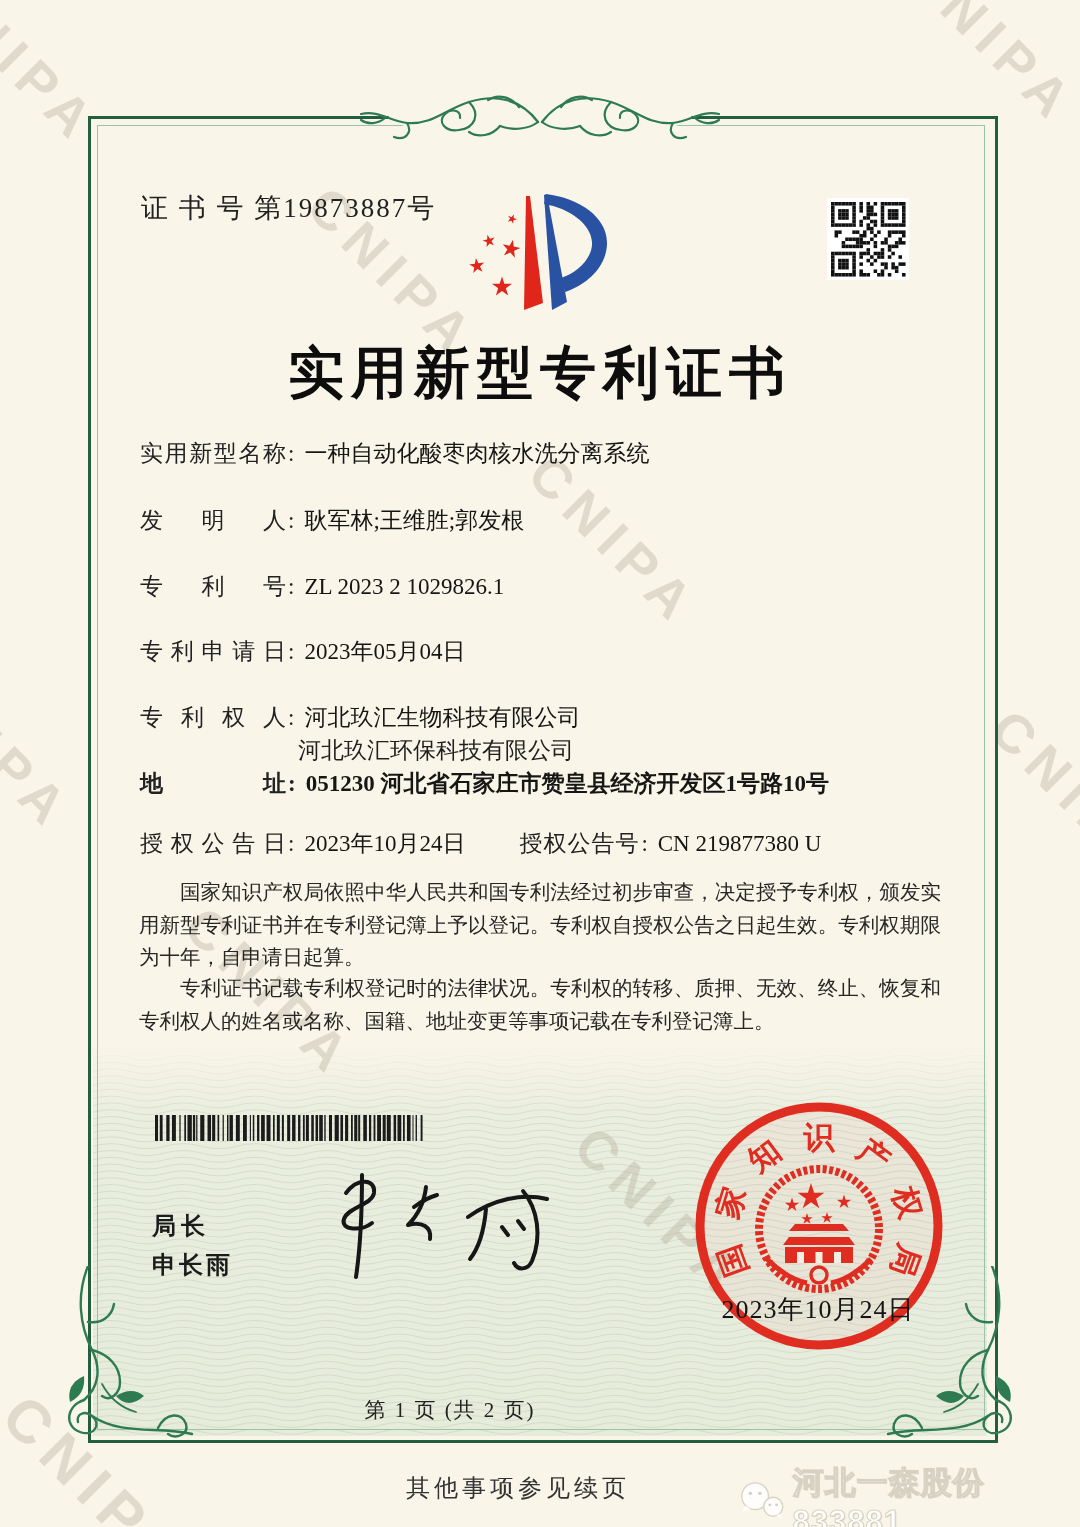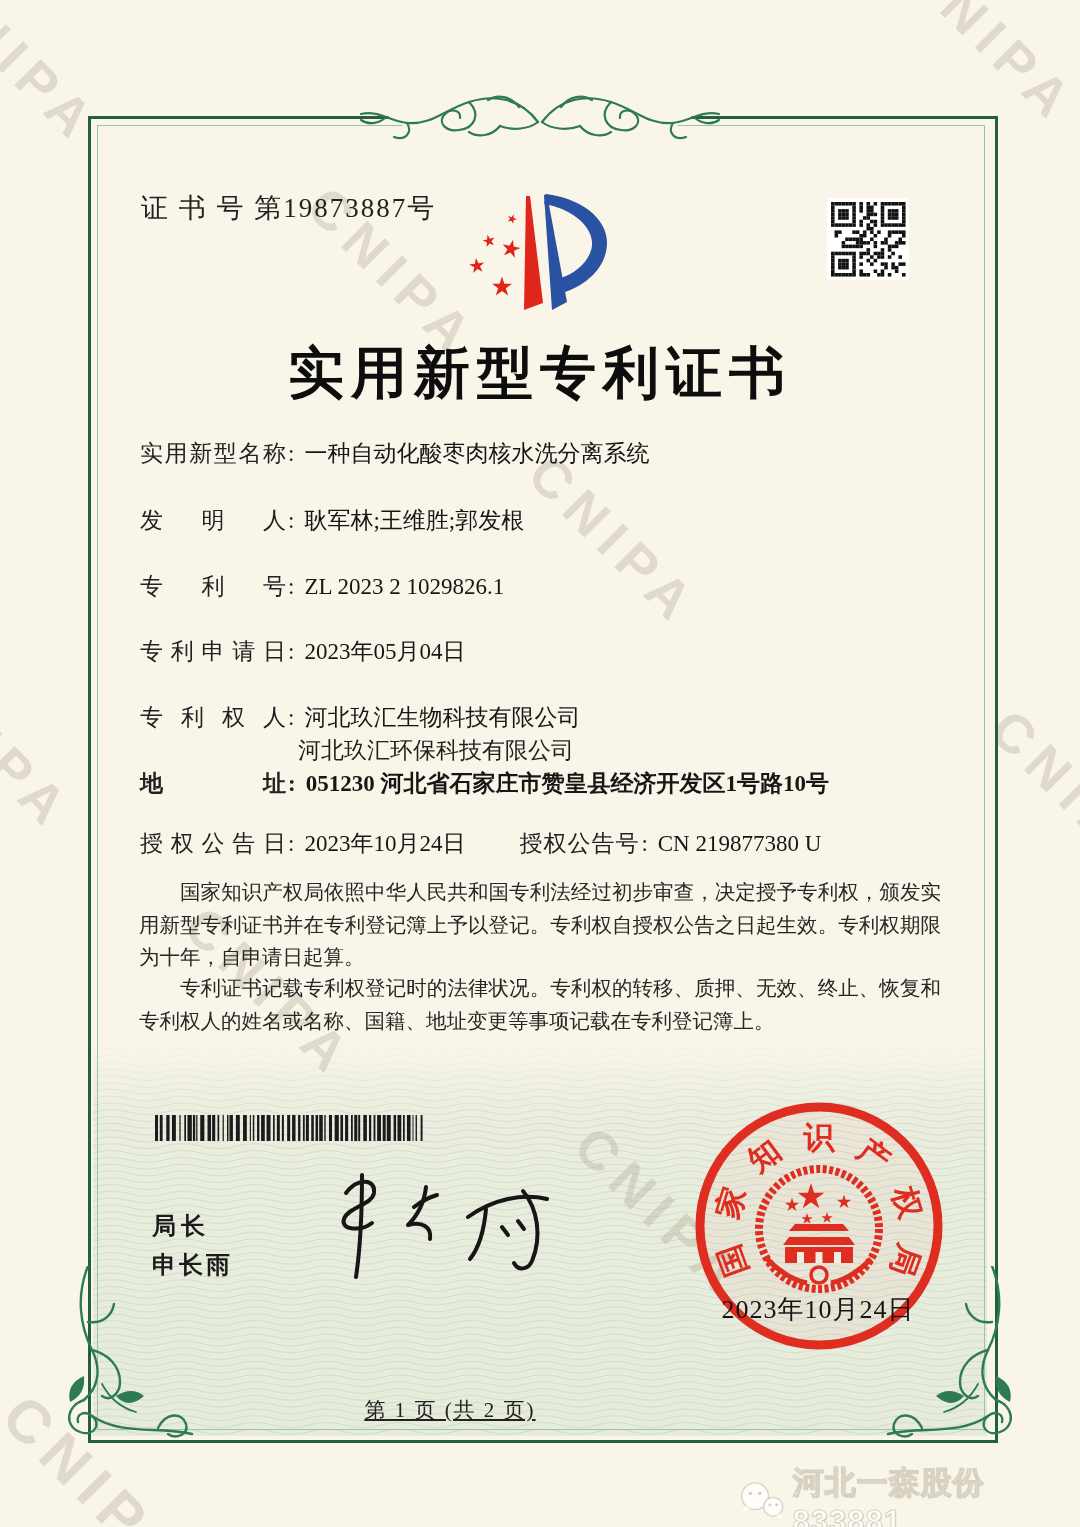--- a/index.html
+++ b/index.html
@@ -62,21 +62,21 @@
         font-weight:bold;font-size:24px;letter-spacing:5px;color:#1b1b1b;}
   .issuer-name{position:absolute;left:152px;top:1249px;z-index:3;font-family:"Liberation Sans",sans-serif;
         font-weight:bold;font-size:24px;letter-spacing:3px;color:#1b1b1b;}
   .signature{position:absolute;left:318px;top:1165px;z-index:4;}
   .seal{position:absolute;left:669px;top:1076px;z-index:5;opacity:.95;}
   .seal-ring-char{font-family:"Liberation Serif",serif;font-weight:bold;font-size:31px;
         fill:var(--seal-red);text-anchor:middle;dominant-baseline:central;}
   .seal-date{position:absolute;left:718px;top:1292px;width:200px;z-index:6;text-align:center;
         font-size:26px;color:#141414;letter-spacing:1px;}
   .page-num{position:absolute;left:0;top:1396px;width:900px;text-align:center;z-index:3;
-        font-size:21px;letter-spacing:2px;color:#222;text-decoration:underline;}
+        font-size:21px;letter-spacing:2px;color:#222;}
 
   
   .footer-note{position:absolute;left:0;top:1472px;width:1036px;text-align:center;z-index:3;
         font-size:24px;letter-spacing:4px;color:#333;}
   .brand{position:absolute;left:737px;top:1462px;z-index:4;display:flex;align-items:center;gap:6px;}
   .brand-text{font-family:"Liberation Sans",sans-serif;font-weight:bold;font-size:31px;letter-spacing:1px;
         color:rgba(255,255,254,0.96);-webkit-text-stroke:1px #d6d1c1;
         text-shadow:1px 1px 0 #dcd7c8, -1px -1px 0 #f4f1e6;}
 
   
@@ -560,20 +560,21 @@
         <circle cy="46" r="8" stroke-width="3.5"></circle>
         <path d="M-52,30 Q-32,50 -12,54"></path>
         <path d="M52,30 Q32,50 12,54"></path>
       </g>
     </g>
   </svg>
   <div class="seal-date">2023年10月24日</div>
 
   <div class="page-num">第 1 页 (共 2 页)</div>
 
+  <div class="footer-note">其他事项参见续页</div>
 
   <div class="brand">
     <svg width="52" height="44" viewBox="0 0 52 44" style="opacity:.9">
       <g fill="rgba(255,255,254,0.95)" stroke="#d6d1c1" stroke-width="1.5">
         <circle cx="19" cy="17" r="14"></circle>
         <path d="M9,27 L5,34 L14,30 Z" stroke="none"></path>
         <circle cx="38" cy="28" r="10"></circle>
         <path d="M45,35 L48,41 L41,38 Z" stroke="none"></path>
       </g>
       <g fill="#cfcaba">

